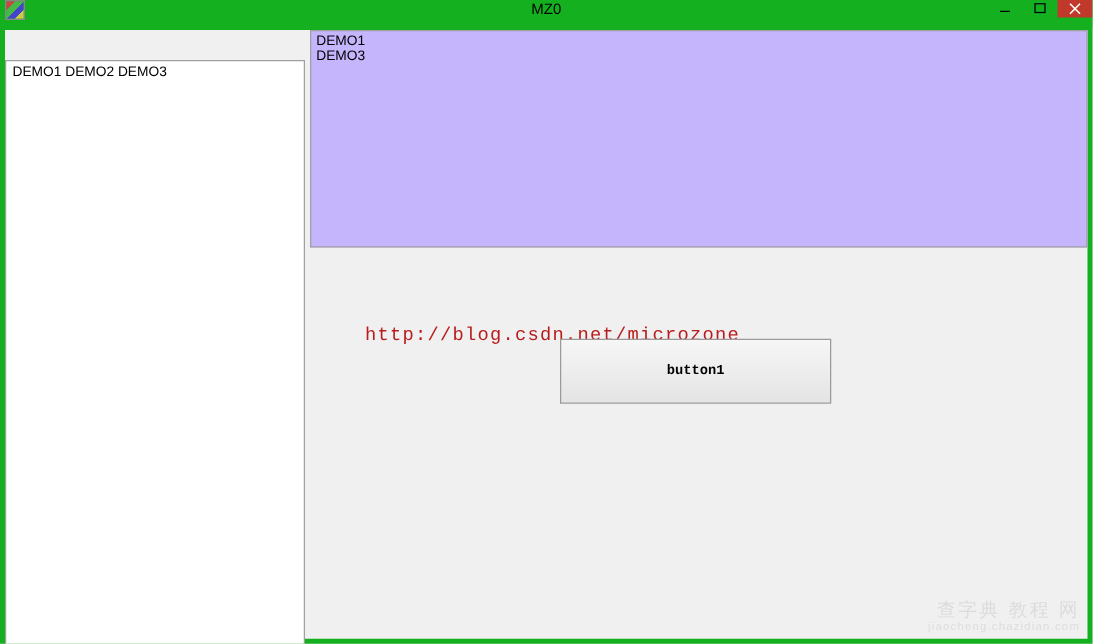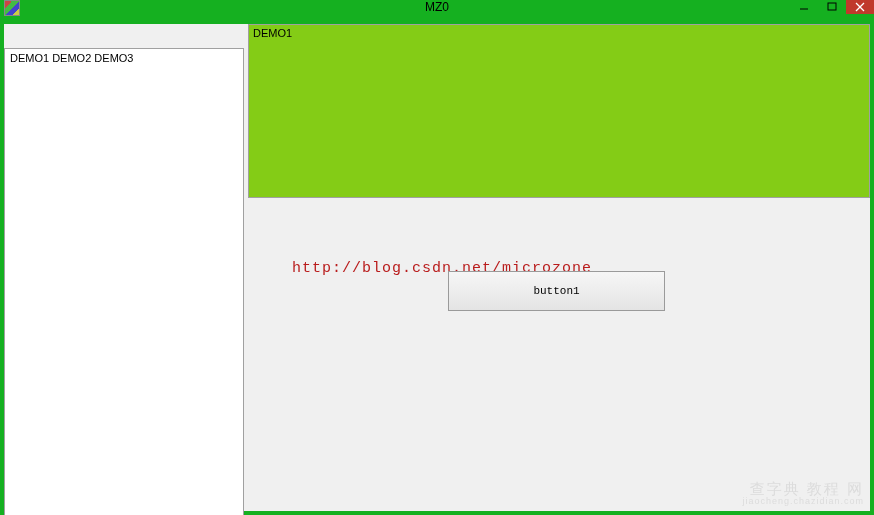--- a/index.html
+++ b/index.html
@@ -81,21 +81,21 @@
     .right-area {
       flex: 1;
       position: relative;
     }
     .textbox {
       position: absolute;
       left: 4px;
       top: 0px;
       right: 0px;
       height: 174px;
-      background: #84cc16;
+      background: #c4b5fd;
       border: 1px solid #a0a0a0;
       padding: 2px 4px;
       font-size: 11px;
       font-family: "Courier New", monospace;
       line-height: 12px;
       overflow: auto;
     }
     .textbox div { white-space: pre; }
     .watermark {
       position: absolute;
@@ -104,26 +104,27 @@
       font-family: "Courier New", monospace;
       font-size: 15px;
       color: #b91c1c;
       letter-spacing: 1px;
     }
     .btn1 {
       position: absolute;
       left: 204px;
       top: 247px;
       width: 217px;
-      height: 40px;
+      height: 52px;
       background: linear-gradient(#f6f6f6, #e4e4e4);
       border: 1px solid #9a9a9a;
       font-size: 11px;
       font-family: "SimSun","Courier New",monospace;
       cursor: pointer;
+      font-weight: bold;
     }
     .corner-watermark {
       position: absolute;
       right: 6px;
       bottom: 4px;
       text-align: right;
       color: #dcdcdc;
       font-family: "SimSun","Microsoft YaHei",sans-serif;
       line-height: 1.1;
       pointer-events: none;
@@ -159,20 +160,21 @@
 
 <div class="client-area">
 
   <div class="left-panel">
     <span>DEMO1  DEMO2  DEMO3</span>
   </div>
 
   <div class="right-area">
     <div class="textbox">
       <div>DEMO1</div>
+      <div>DEMO3</div>
     </div>
 
     <div class="watermark">http://blog.csdn.net/microzone</div>
 
     <button class="btn1">button1</button>
 
     <div class="corner-watermark">
       <div class="line1">查字典 教程 网</div>
       <div class="line2">jiaocheng.chazidian.com</div>
     </div>

